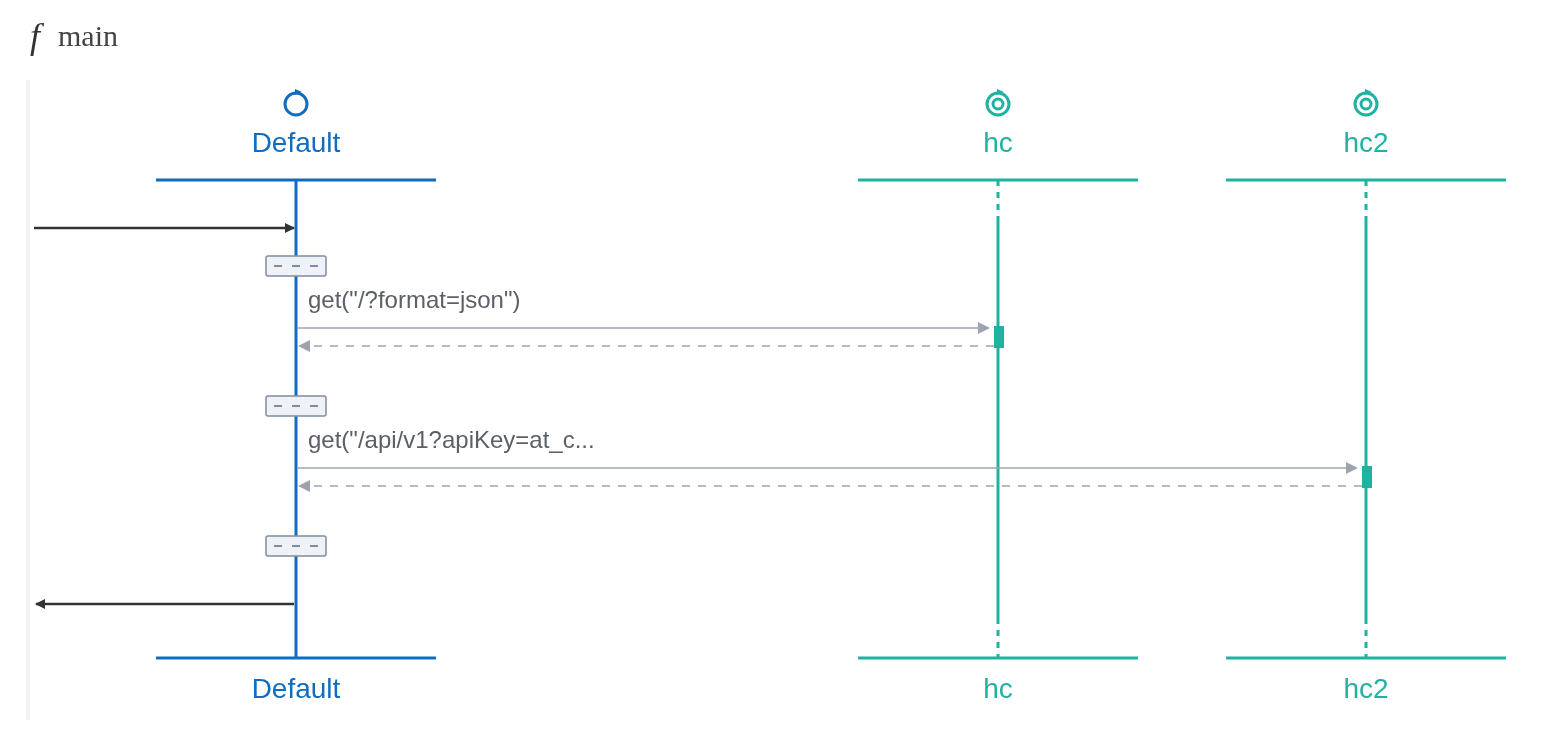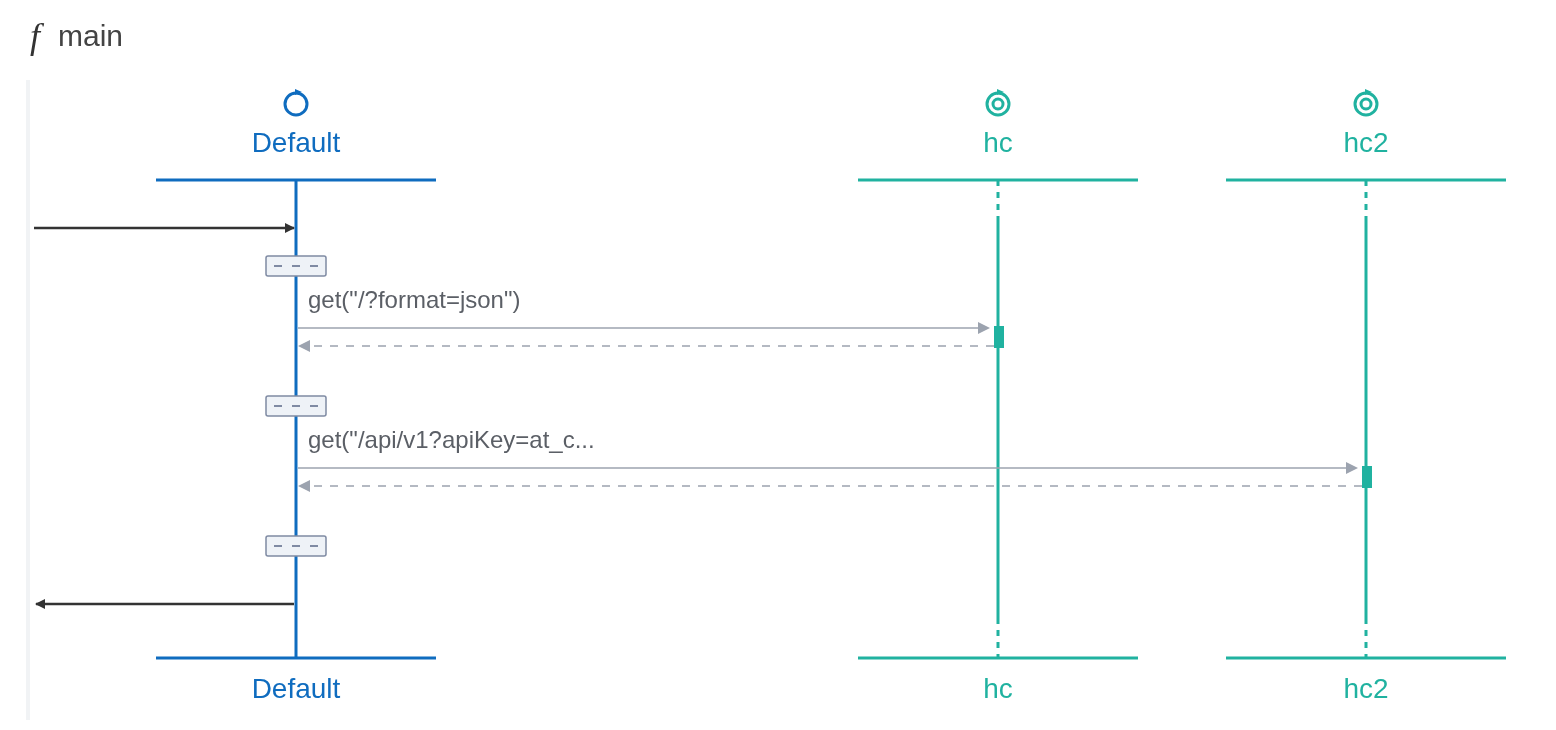--- a/index.html
+++ b/index.html
@@ -25,20 +25,21 @@
   .header .fn-symbol {
     font-family: "Times New Roman", serif;
     font-style: italic;
     font-size: 36px;
     color: #333;
     line-height: 1;
   }
   .header .fn-name {
     font-size: 30px;
     color: #444;
+    font-family: Liberation Serif, serif;
   }
   .diagram {
     position: absolute;
     top: 80px;
     left: 4px;
   }
   .left-band {
     position: absolute;
     top: 80px;
     left: 26px;

